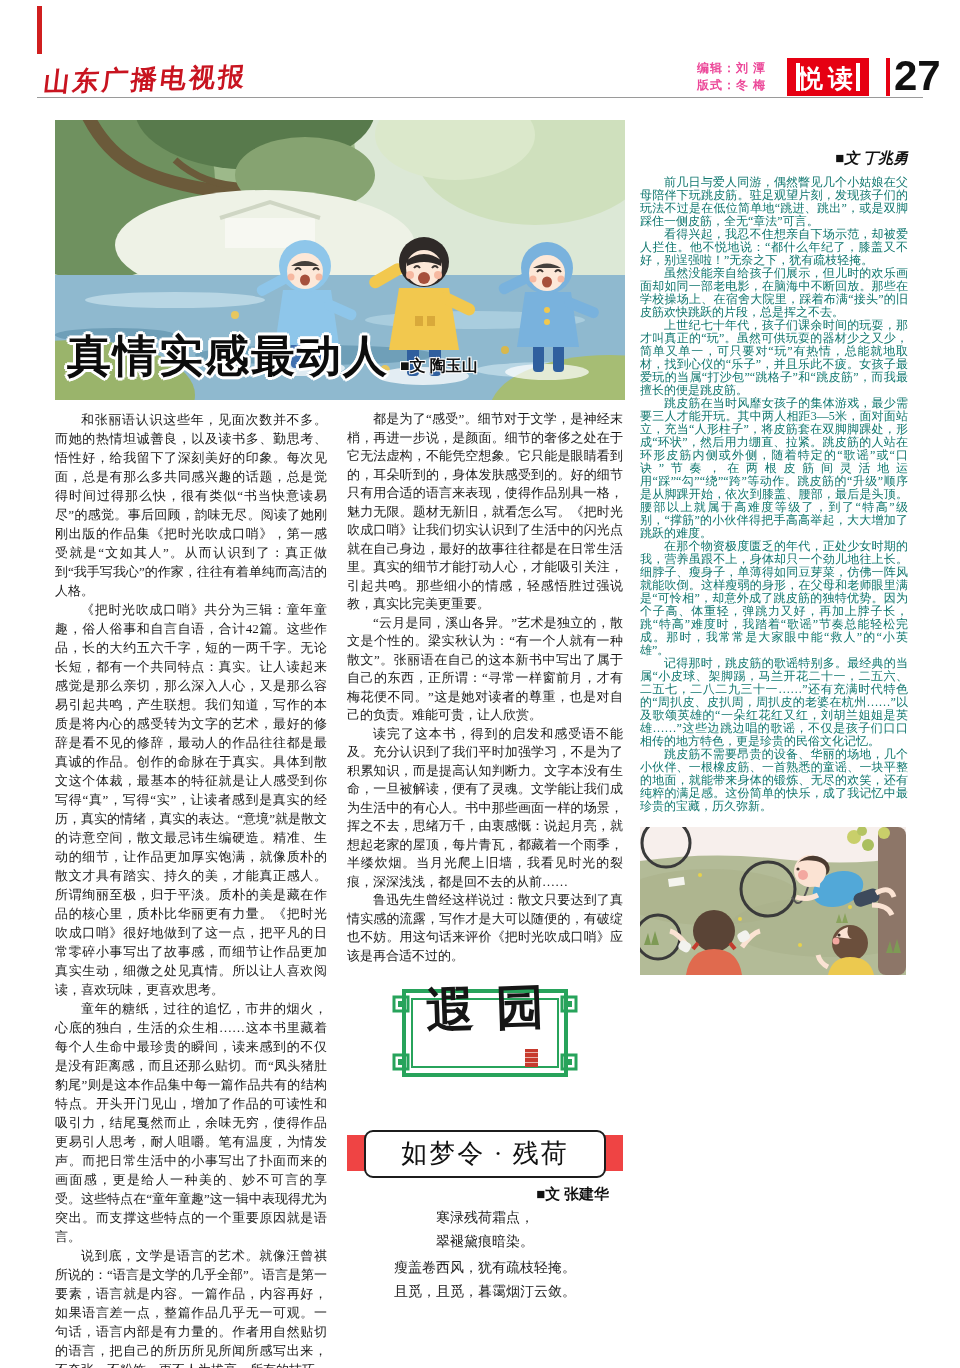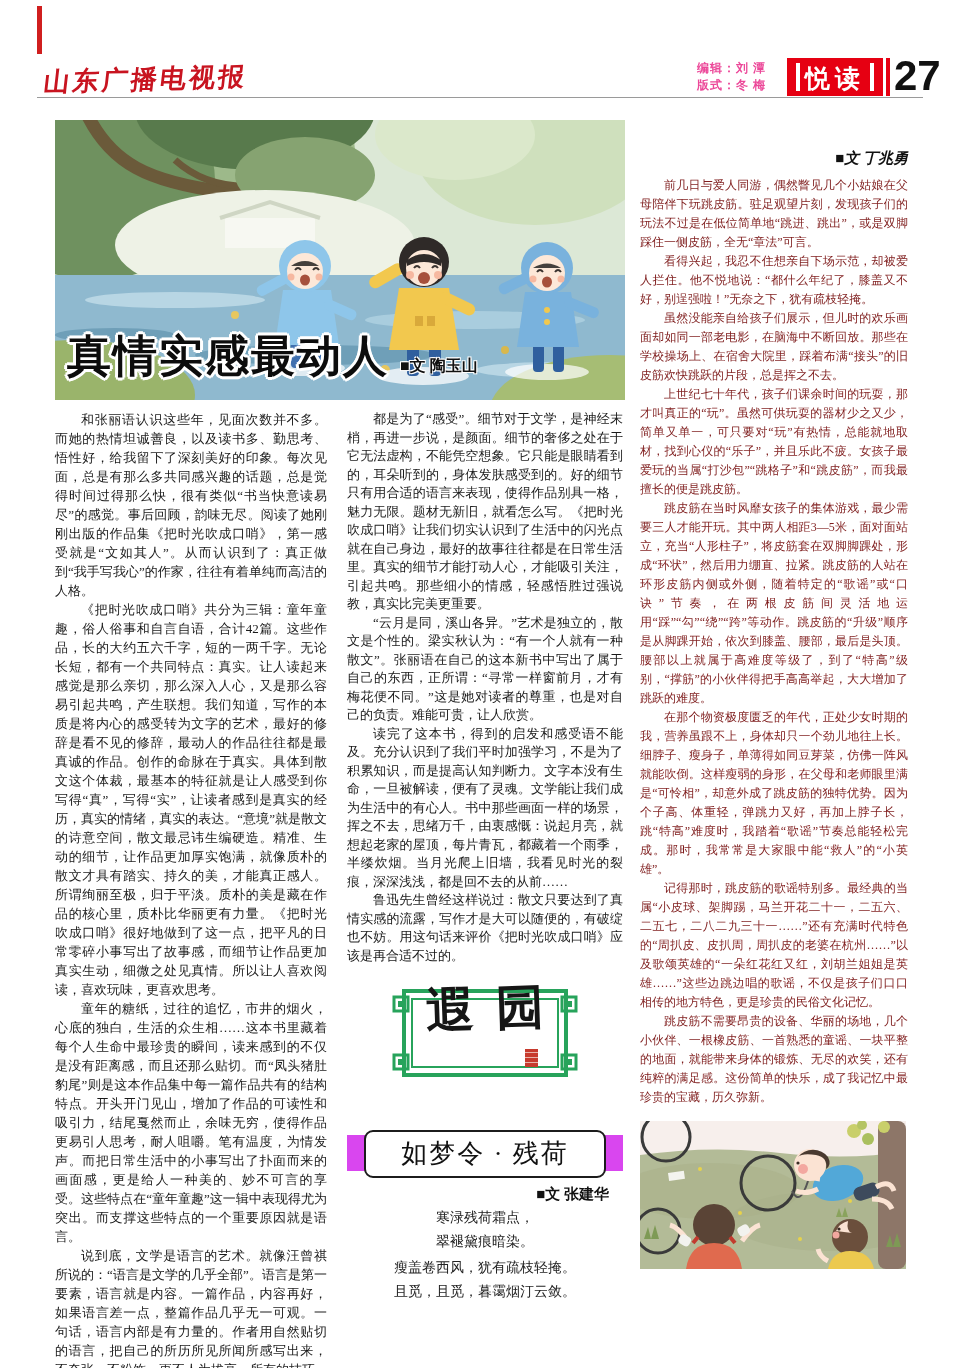--- a/index.html
+++ b/index.html
@@ -4,21 +4,21 @@
 <style>
   html,body{margin:0;padding:0;background:#fff;}
   .page{position:relative;width:960px;height:1368px;background:#fff;overflow:hidden;
         font-family:"Liberation Serif","DejaVu Serif",serif;color:#1a1a1a;}
   
   .edge-mark{position:absolute;left:37px;top:6px;width:5px;height:48px;background:#d01f1f;}
   .masthead{position:absolute;left:44px;top:62px;font-size:26px;font-weight:bold;color:#c81420;
             transform:skewX(-8deg) rotate(-1.5deg);letter-spacing:3px;font-family:"DejaVu Serif",serif;}
   .editor-box{position:absolute;left:697px;top:60px;font-size:12px;line-height:17px;color:#ec4899;
               font-weight:bold;letter-spacing:1px;}
-  .badge{position:absolute;left:787px;top:58px;width:96px;height:38px;background:#e60012;}
+  .badge{position:absolute;left:787px;top:58px;width:82px;height:38px;background:#e60012;}
   .badge .slit{position:absolute;top:5px;width:4px;height:28px;background:#fff;}
   .badge .slit.left{left:9px;} .badge .slit.right{right:9px;}
   .badge .label{position:absolute;left:0;right:0;top:4px;text-align:center;color:#fff;
                 font-family:"Liberation Sans",sans-serif;font-weight:bold;font-size:25px;letter-spacing:5px;}
   .red-sep{position:absolute;left:886px;top:58px;width:4px;height:38px;background:#e60012;}
   .page-num{position:absolute;left:894px;top:52px;font-family:"Liberation Sans",sans-serif;
             font-weight:bold;font-size:42px;color:#111;}
   .header-rule{position:absolute;left:37px;top:97px;width:886px;height:1px;background:#9a9a9a;}
   
   .photo{position:absolute;left:55px;top:120px;width:570px;height:280px;overflow:hidden;}
@@ -37,35 +37,35 @@
   .col-mid{left:347px;top:410px;width:276px;font-size:13px;line-height:18.5px;}
   
   .stamp{position:relative;width:190px;height:100px;margin:18px auto 0 auto;}
   .stamp-text{position:absolute;left:0;right:0;top:16px;text-align:center;font-family:"DejaVu Serif",serif;
               font-weight:bold;font-size:48px;color:#161616;letter-spacing:22px;text-indent:22px;
               transform:rotate(-2deg);}
   .seal{position:absolute;right:42px;bottom:16px;width:13px;height:18px;background:#c73a2d;
         background-image:linear-gradient(#c73a2d 3px,#e8b3aa 3px,#e8b3aa 4px,#c73a2d 4px,
           #c73a2d 8px,#e8b3aa 8px,#e8b3aa 9px,#c73a2d 9px,#c73a2d 13px,#e8b3aa 13px,#e8b3aa 14px,#c73a2d 14px);}
   
-  .poem-band{position:relative;margin-top:52px;height:36px;background:#d946ef;}
+  .poem-band{position:relative;margin-top:52px;height:36px;background:#ef4444;}
   .poem-titlebox{position:absolute;left:50%;top:-5px;transform:translateX(-50%);width:238px;height:44px;
                  background:#fff;border:2px solid #1c1c1c;border-radius:9px;text-align:center;
                  line-height:44px;font-size:26px;letter-spacing:2px;color:#111;}
   .poem-byline{margin-top:14px;text-align:right;padding-right:14px;font-weight:bold;font-size:15px;color:#111;}
   .poem-stanza{margin-top:2px;text-align:center;font-size:14px;line-height:24px;color:#222;}
   .poem-stanza .poem-line{text-indent:0;}
   
   .right-col{position:absolute;left:640px;top:122px;width:268px;}
   .right-title-row{position:relative;height:48px;}
   .right-title{font-family:"Liberation Sans",sans-serif;font-weight:900;font-size:34px;
                letter-spacing:1px;color:#111;}
   .right-byline{position:absolute;right:0;bottom:2px;font-weight:bold;font-size:15px;color:#111;font-style:italic;}
   .right-body{margin-top:6px;text-align:justify;text-justify:inter-ideograph;
-              font-size:12px;line-height:19px;color:#7f1d1d;}
+              font-size:12px;line-height:13px;color:#0f766e;}
   .right-body p{margin:0;text-indent:2em;}
   .right-illus{margin-top:14px;}
   svg{display:block;}
 </style>
 </head>
 <body>
 
 <div class="page">
 
   <div class="edge-mark"></div>

